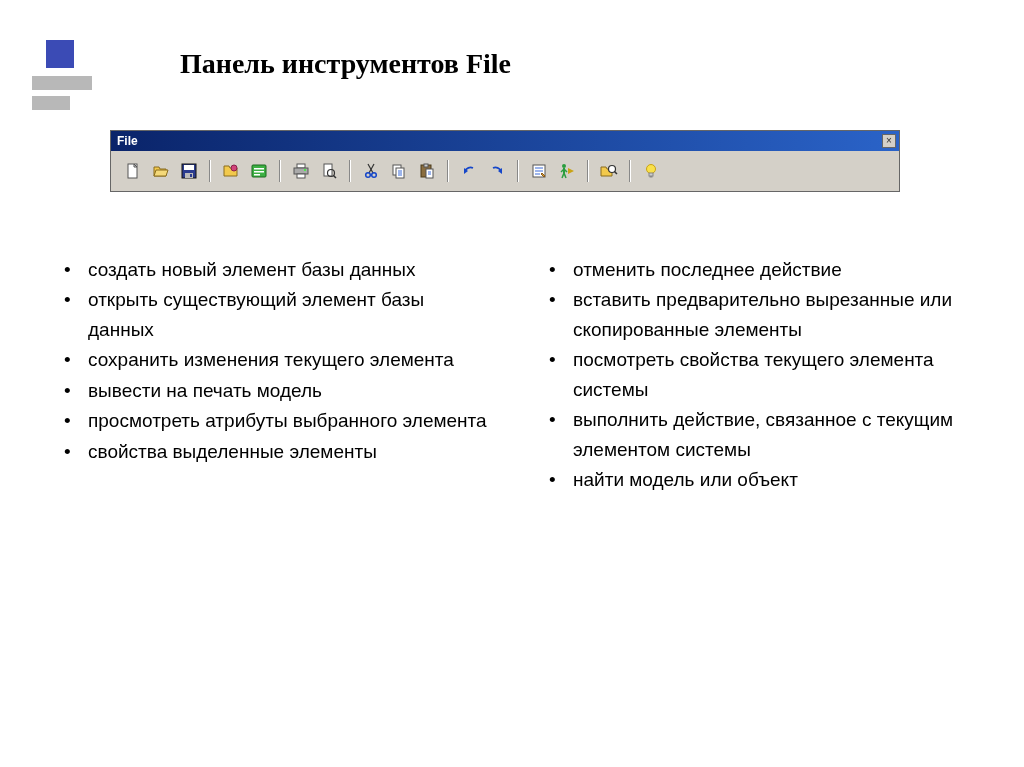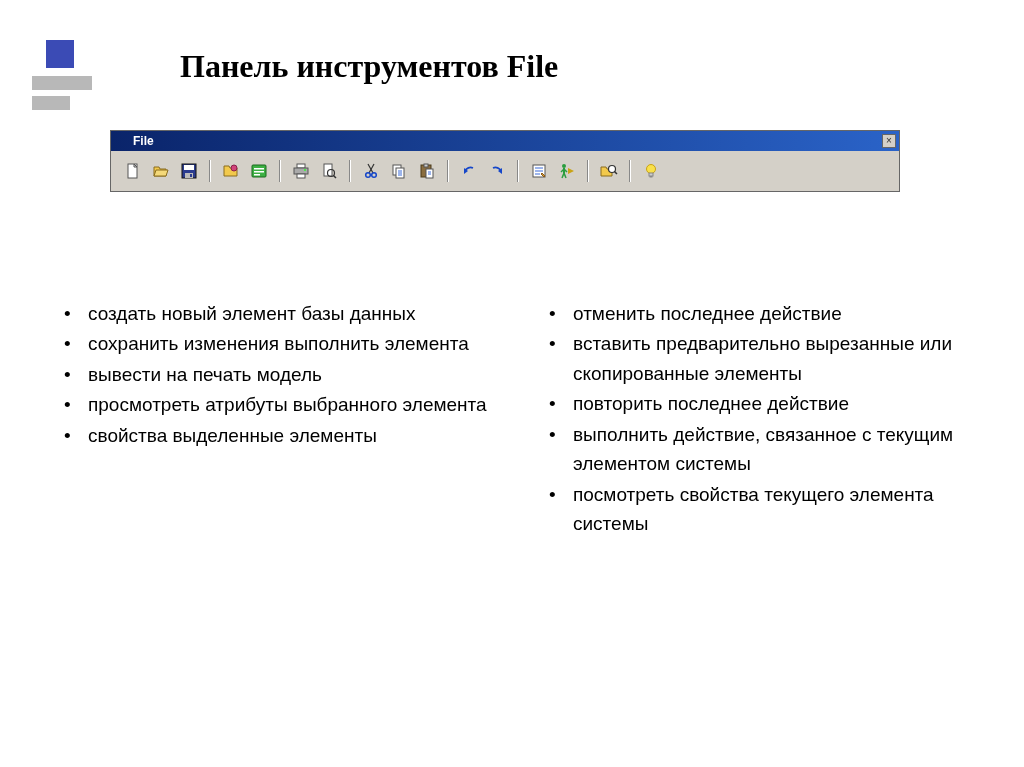--- a/index.html
+++ b/index.html
@@ -37,40 +37,40 @@
     width: 38px;
     height: 14px;
     background: #b8b8b8;
     left: 0;
     top: 56px;
   }
   .title {
     position: absolute;
     left: 180px;
     top: 48px;
-    font-size: 32px;
+    font-size: 28px;
     font-weight: bold;
     color: #000;
     font-family: "Times New Roman", serif;
   }
   .toolbar-window {
     position: absolute;
     left: 110px;
     top: 130px;
     width: 790px;
     border: 1px solid #666;
     background: #d4d0c8;
   }
   .toolbar-titlebar {
     height: 20px;
     background: linear-gradient(to right, #0a246a, #2a63c8);
     display: flex;
     align-items: center;
     justify-content: space-between;
-    padding: 0 3px 0 22px;
+    padding: 0 3px 0 6px;
   }
   .toolbar-title {
     color: #fff;
     font-size: 12px;
     font-weight: bold;
   }
   .toolbar-close {
     width: 14px;
     height: 14px;
     background: #d4d0c8;
@@ -113,21 +113,20 @@
     top: 255px;
     width: 920px;
     display: flex;
     gap: 50px;
   }
   .column {
     flex: 1;
   }
   .column ul {
     list-style: none;
-    margin-top: 44px;
   }
   .column li {
     position: relative;
     padding-left: 28px;
     font-size: 19px;
     line-height: 1.55;
     color: #000;
     margin-bottom: 1px;
   }
   .column li::before {
@@ -301,28 +300,29 @@
         </svg>
     </div>
 
   </div>
 </div>
 
 <div class="content">
   <div class="column">
     <ul>
       <li>создать новый элемент базы данных</li>
-      <li>сохранить изменения выполнить элемента</li>
+      <li>открыть существующий элемент базы данных</li>
+      <li>сохранить изменения текущего элемента</li>
       <li>вывести на печать модель</li>
       <li>просмотреть атрибуты выбранного элемента</li>
       <li>свойства выделенные элементы</li>
     </ul>
   </div>
   <div class="column">
     <ul>
       <li>отменить последнее действие</li>
       <li>вставить предварительно вырезанные или скопированные элементы</li>
-      <li>повторить последнее действие</li>
+      <li>посмотреть свойства текущего элемента системы</li>
       <li>выполнить действие, связанное с текущим элементом системы</li>
-      <li>посмотреть свойства текущего элемента системы</li>
+      <li>найти модель или объект</li>
     </ul>
   </div>
 </div>
 
 </body></html>

